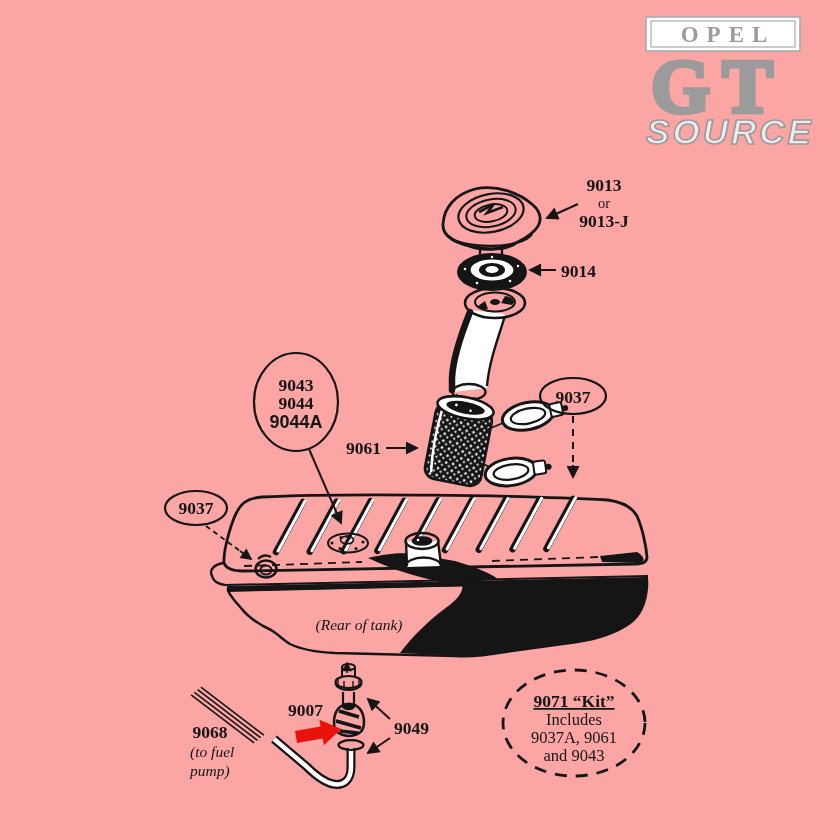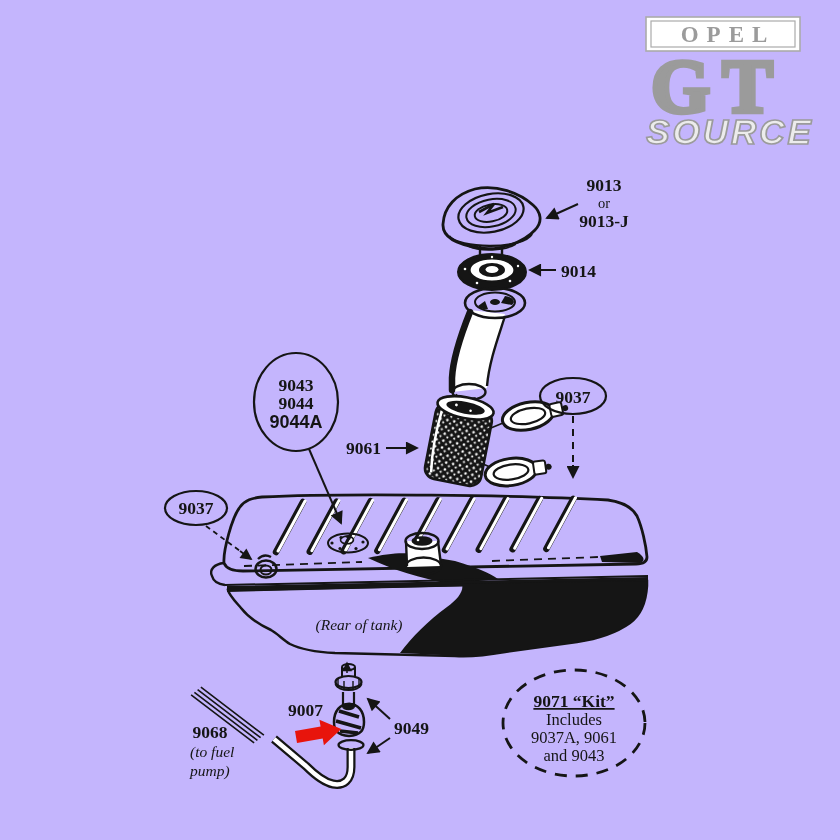--- a/index.html
+++ b/index.html
@@ -1,16 +1,16 @@
 <!DOCTYPE html>
 <html><head>
 <meta charset="utf-8">
 <style>
   html,body{margin:0;padding:0;background:#ffffff;}
-  .page{position:relative;width:840px;height:840px;background:#c4b5fd;overflow:hidden;}
+  .page{position:relative;width:840px;height:840px;background:#fca5a5;overflow:hidden;}
   svg{position:absolute;left:0;top:0;}
   
   .ink{stroke:#151515;fill:none;}
   
   text{fill:#151515;}
   .t-bold{font:700 17.5px "Liberation Serif", serif;}
   .t-or{font:400 14.5px "Liberation Serif", serif;}
   .t-sans{font:700 18px "Liberation Sans", sans-serif;}
   .t-it{font:italic 400 15.5px "Liberation Serif", serif;}
   .t-kit{font:400 16.5px "Liberation Serif", serif;}

